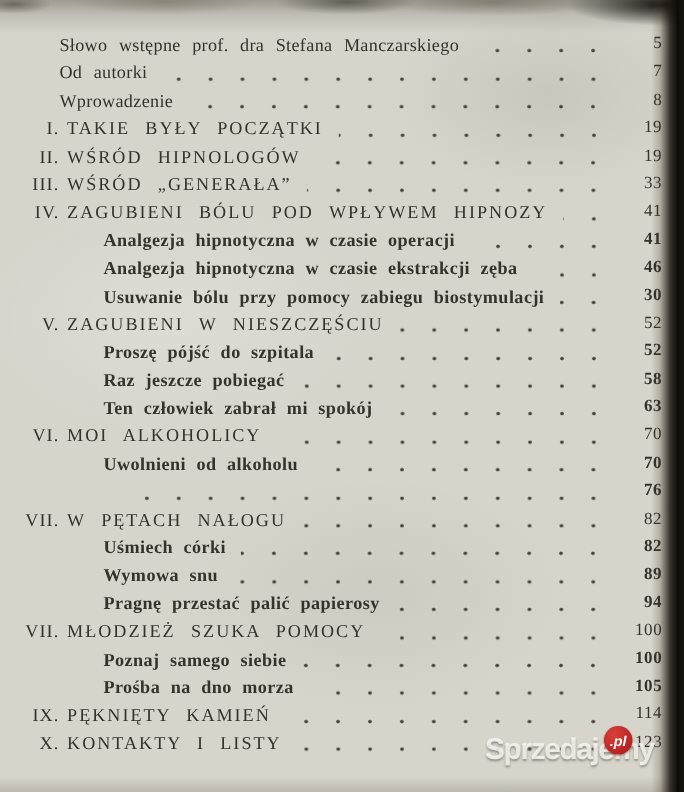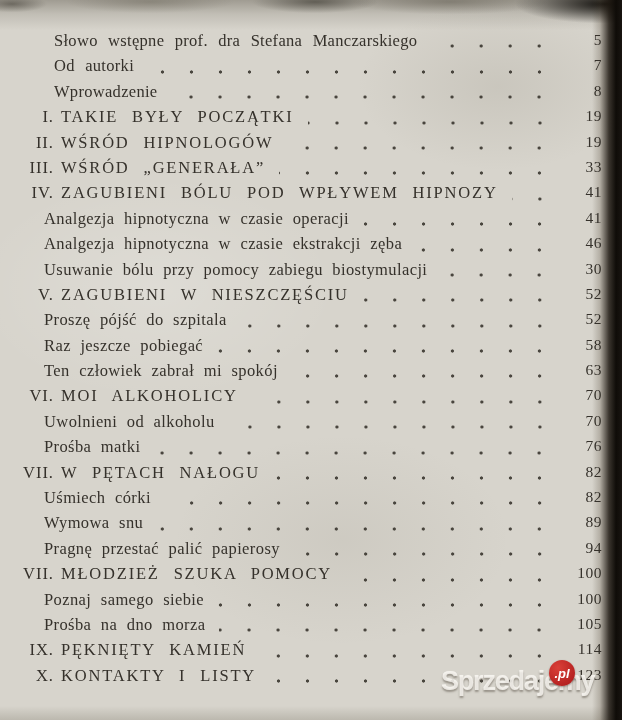--- a/index.html
+++ b/index.html
@@ -37,21 +37,21 @@
     padding: 31px 20px 0 0;
     box-sizing: border-box;
   }
   .row {
     display: flex;
     align-items: flex-start;
     height: 25.4px;
     white-space: nowrap;
   }
   .lvl-front   { padding-left: 54px; font-size: 16.5px; word-spacing: 6px; letter-spacing: 0.3px; }
-  .lvl-sub     { padding-left: 44px; font-size: 16.5px; word-spacing: 5px; letter-spacing: 0.4px; }
+  .lvl-sub     { padding-left: 94px; font-size: 16.5px; word-spacing: 5px; letter-spacing: 0.4px; font-weight: bold; }
   .lvl-chapter { padding-left: 16px; font-size: 16.5px; letter-spacing: 1.8px; word-spacing: 8px; }
   .rnum { display: inline-block; width: 38px; text-align: right; margin-right: 7px; letter-spacing: 1px; }
 
   .leader {
     flex: 1 1 auto;
     min-width: 0;
     align-self: stretch;
     margin: 0 8px 0 14px;
     background-image: radial-gradient(circle, rgba(48,44,37,0.85) 1.3px, rgba(48,44,37,0) 1.9px);
     background-size: 29px 6px;
@@ -170,21 +170,20 @@
         <span class="label"><span class="rnum">VI.</span><span>MOI ALKOHOLICY</span></span>
         <span class="leader"></span>
         <span class="pg">70</span>
       </div>
       <div class="row lvl-sub">
         <span class="label">Uwolnieni od alkoholu</span>
         <span class="leader"></span>
         <span class="pg">70</span>
       </div>
       <div class="row lvl-sub">
-        <span class="label">Prośba matki</span>
         <span class="leader"></span>
         <span class="pg">76</span>
       </div>
       <div class="row lvl-chapter">
         <span class="label"><span class="rnum">VII.</span><span>W PĘTACH NAŁOGU</span></span>
         <span class="leader"></span>
         <span class="pg">82</span>
       </div>
       <div class="row lvl-sub">
         <span class="label">Uśmiech córki</span>

